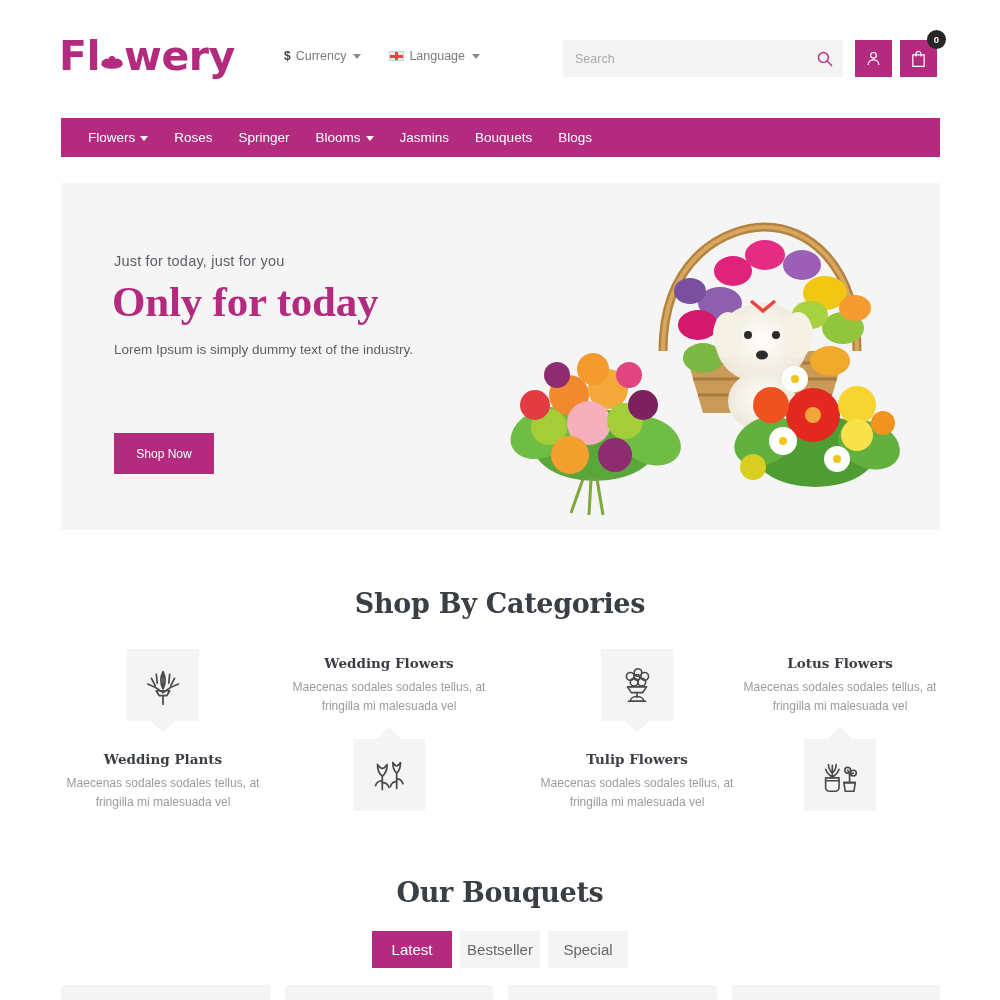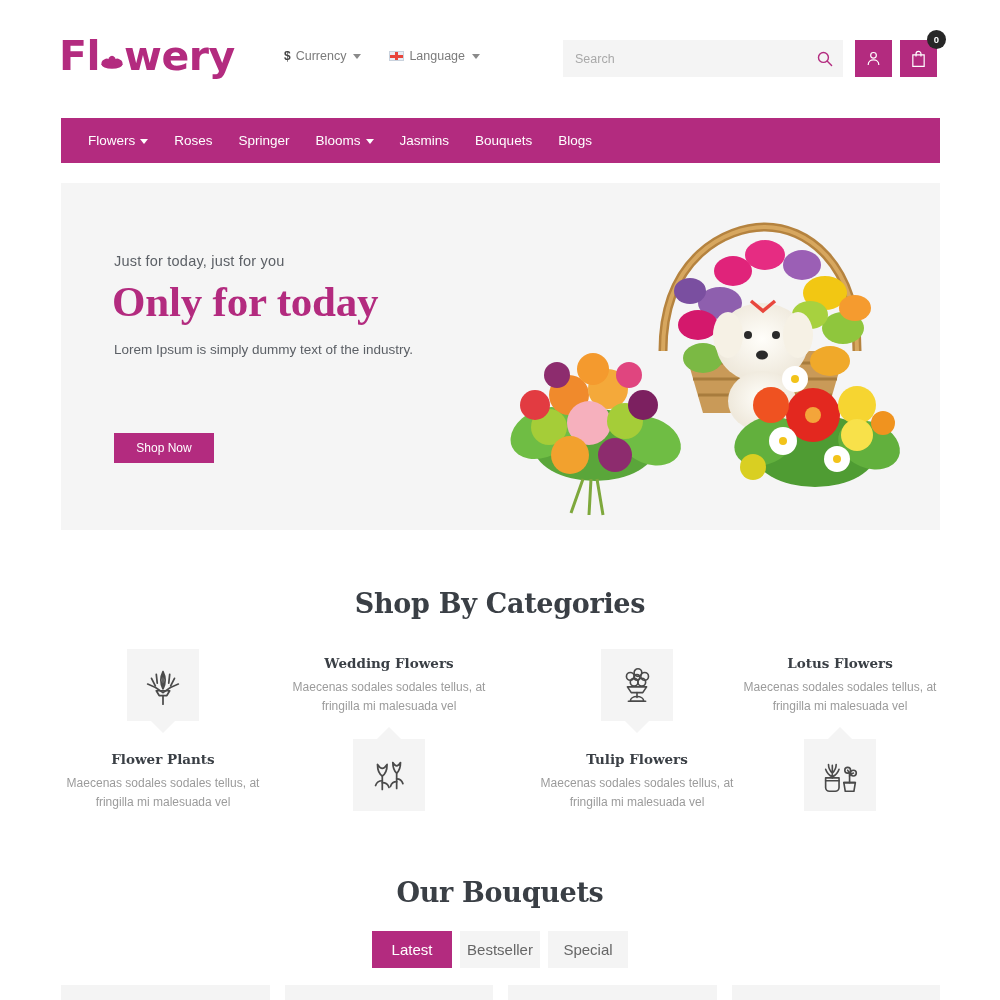--- a/index.html
+++ b/index.html
@@ -70,21 +70,21 @@
   .icon-btn.user { left: 855px; }
   .icon-btn.cart { left: 900px; }
   .cart-badge {
     position: absolute; left: 927px; top: 30px; width: 19px; height: 19px;
     border-radius: 50%; background: #272727; color: #fff; font-size: 9.5px;
     display: flex; align-items: center; justify-content: center; font-weight: 700;
   }
 
   
   .navbar {
-    position: absolute; left: 61px; top: 118px; width: 879px; height: 45px;
+    position: absolute; left: 61px; top: 118px; width: 879px; height: 39px;
     background: #b32b7f; display: flex; align-items: center; padding-left: 14px;
   }
   .nav-item {
     color: #ffffff; font-size: 13.5px; padding: 0 13px; cursor: pointer;
     display: flex; align-items: center; gap: 5px; white-space: nowrap;
   }
   .nav-item .caret-w {
     width: 0; height: 0; border-left: 4px solid transparent;
     border-right: 4px solid transparent; border-top: 5px solid #ffffff;
     position: relative; top: 1px;
@@ -102,21 +102,21 @@
   .hero-title {
     position: absolute; left: 51px; top: 94px;
     font-family: "Liberation Serif", serif; font-weight: 700;
     font-size: 43px; color: #b32b7f; letter-spacing: -0.2px;
   }
   .hero-desc {
     position: absolute; left: 53px; top: 159px;
     font-size: 13.5px; color: #5c6066;
   }
   .shop-now {
-    position: absolute; left: 53px; top: 250px; width: 100px; height: 30px;
+    position: absolute; left: 53px; top: 250px; width: 100px; height: 41px;
     background: #b32b7f; color: #fff; border: none; cursor: pointer;
     font-family: "Liberation Sans", sans-serif; font-size: 12px;
     display: flex; align-items: center; justify-content: center;
   }
   .hero-art { position: absolute; right: -5px; top: 0; width: 480px; height: 347px; }
 
   
   .sec-title {
     position: absolute; width: 1000px; text-align: center;
     font-family: "DejaVu Serif", serif; font-weight: 700;
@@ -350,21 +350,21 @@
   <div class="cat icon-top" style="left:48px; top:649px;">
     <div class="iconbox">
       <svg width="46" height="46" viewBox="0 0 48 48" fill="none" stroke="#4a4a4a" stroke-width="1.8" stroke-linecap="round" stroke-linejoin="round">
         <path d="M24 10 v18 M24 10 c-3 6 -3 12 0 18 M24 10 c3 6 3 12 0 18"></path>
         <path d="M17 13 l1 9 M31 13 l-1 9 M12 17 l4 8 M36 17 l-4 8"></path>
         <path d="M8 23 c6 2 11 5 16 9 M40 23 c-6 2 -11 5 -16 9"></path>
         <path d="M17 30 h14 l-3 5 h-8 z"></path>
         <path d="M24 35 v9"></path>
       </svg>
     </div>
-    <div class="cname">Flower Plants</div>
+    <div class="cname">Wedding Plants</div>
     <div class="cdesc">Maecenas sodales sodales tellus, at fringilla mi malesuada vel</div>
   </div>
 
   <div class="cat icon-bottom" style="left:274px; top:631px;margin-top:24px;">
     <div class="cname">Wedding Flowers</div>
     <div class="cdesc">Maecenas sodales sodales tellus, at fringilla mi malesuada vel</div>
     <div class="iconbox">
       <svg width="46" height="46" viewBox="0 0 48 48" fill="none" stroke="#4a4a4a" stroke-width="1.8" stroke-linecap="round" stroke-linejoin="round">
         <path d="M12 13 c0 6 2 10 5 12 c3 -2 5 -6 5 -12 c-2 3 -3 4 -5 4 c-2 0 -3 -1 -5 -4z"></path>
         <path d="M17 25 v14"></path>

